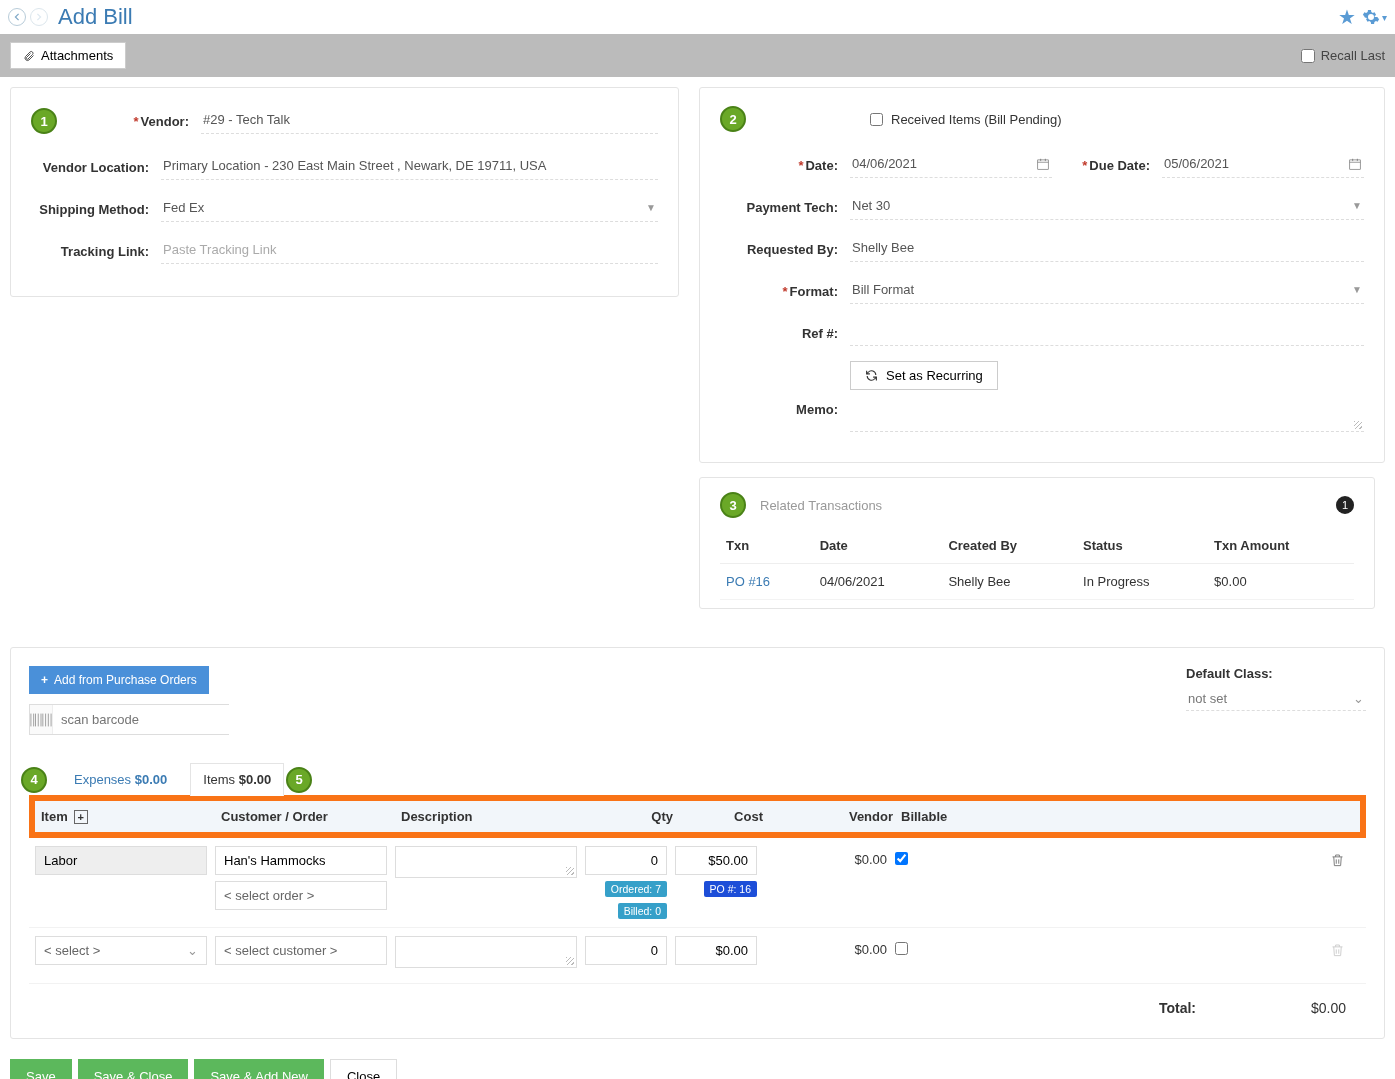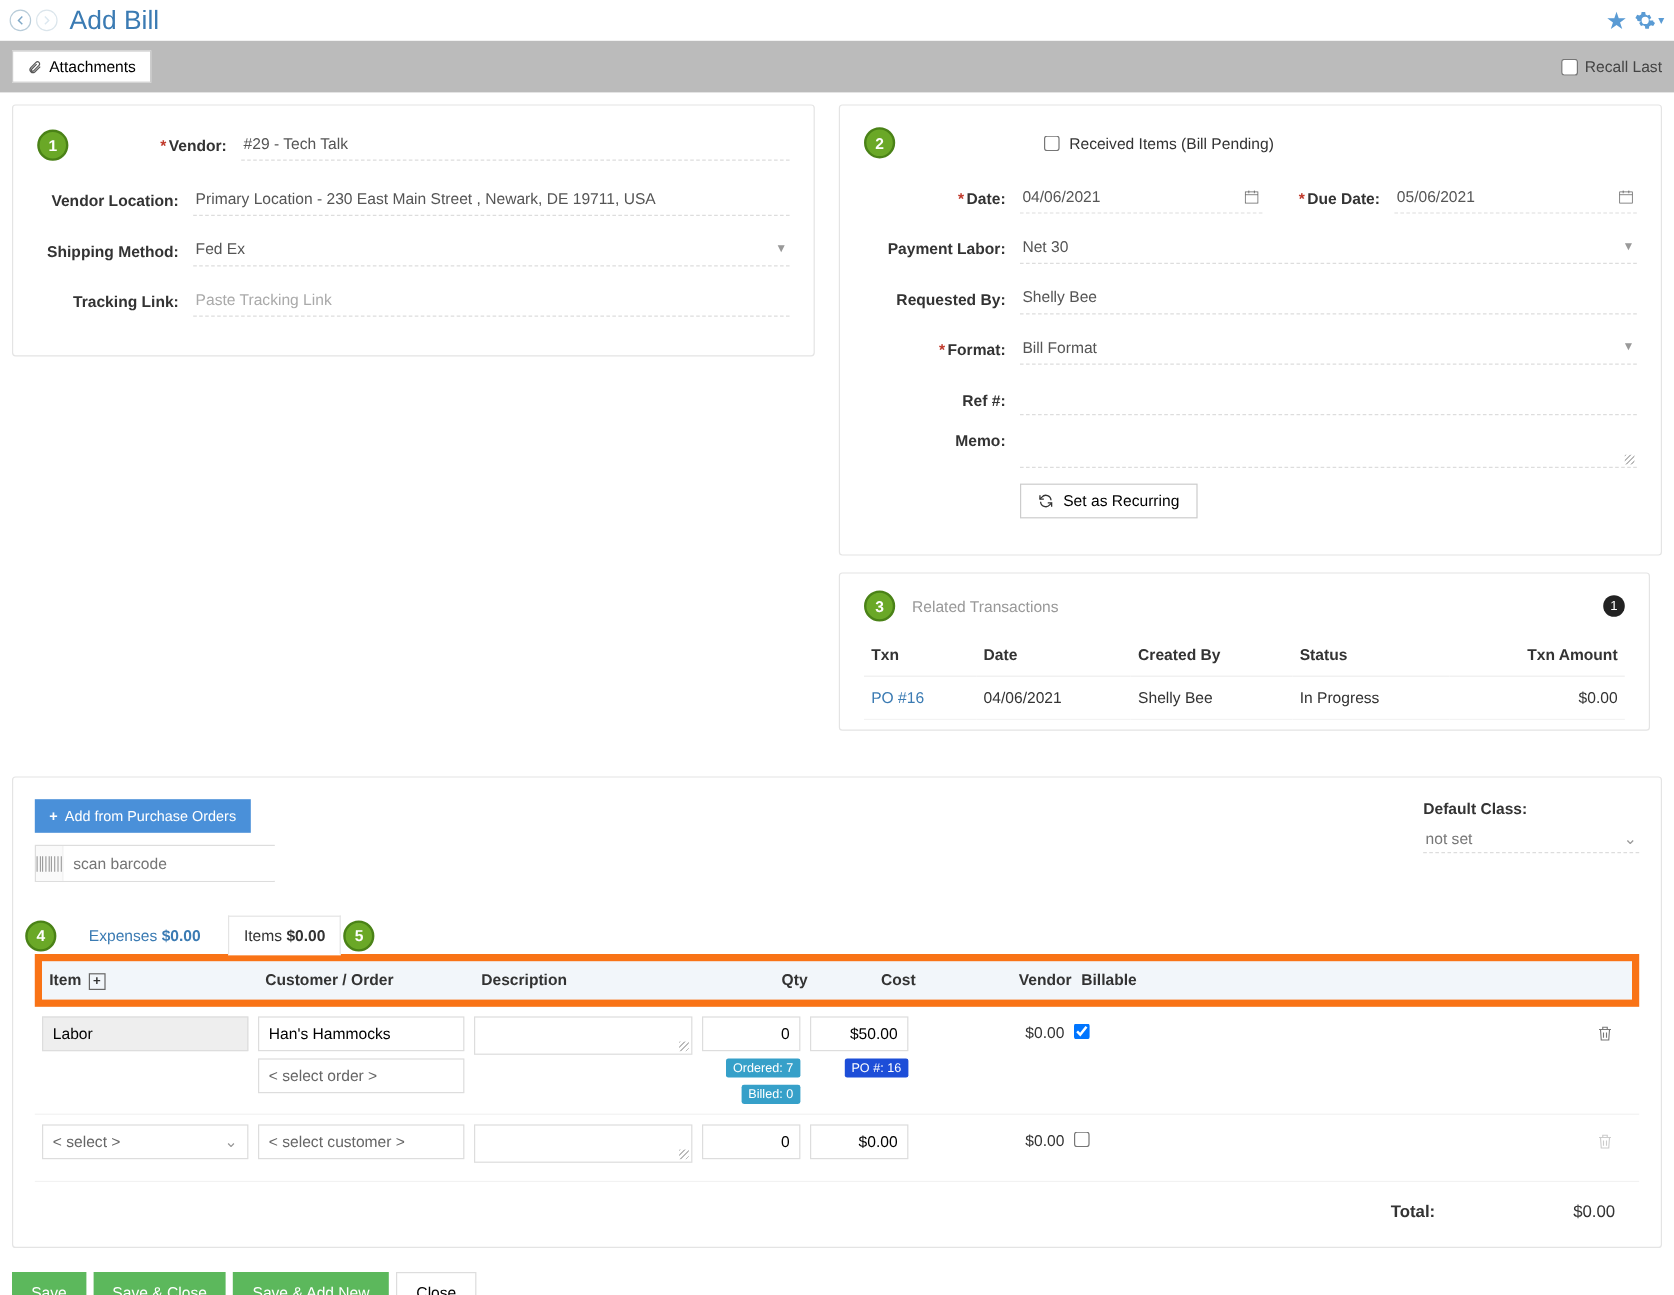--- a/index.html
+++ b/index.html
@@ -50,21 +50,21 @@
 
 .recurring-btn { background:#fff; border:1px solid #ccc; padding:6px 14px; cursor:pointer; display:flex; gap:8px; align-items:center; font-size:13px; }
 
 
 .related-card { border:1px solid #e4e4e4; border-radius:3px; padding: 14px 20px 8px 20px; margin: 0 10px 10px 0; }
 .related-header { display:flex; align-items:center; gap:14px; margin-bottom:10px; }
 .related-title { color:#999; font-size:13px; }
 .count-badge { margin-left:auto; background:#222; color:#fff; border-radius:9px; min-width:18px; height:18px; display:flex; align-items:center; justify-content:center; font-size:11px; padding:0 5px; }
 .rel-table { width:100%; border-collapse:collapse; }
 .rel-table th { text-align:left; font-size:13px; font-weight:600; padding:10px 6px; border-bottom:1px solid #eee; }
-.rel-table th.ra, .rel-table td.ra { text-align:right; }
+.rel-table th.ra, .rel-table td.ra { }
 .rel-table td { padding:10px 6px; font-size:13px; border-bottom:1px solid #f3f3f3; }
 .rel-table td a { color:#3b7bb3; text-decoration:none; }
 
 
 .lines-card { border:1px solid #e4e4e4; border-radius:3px; margin:18px 10px 10px 10px; padding:18px; }
 .lines-top { display:flex; align-items:flex-start; gap:18px; }
 .add-po-btn { background:#4a90d9; color:#fff; border:none; padding:7px 12px; font-size:12px; cursor:pointer; display:flex; align-items:center; gap:6px; }
 .barcode-wrap { display:flex; border:1px solid #ddd; margin-top:10px; width:200px; }
 .barcode-icon { width:34px; display:flex; align-items:center; justify-content:center; background:#fafafa; border-right:1px solid #eee; }
 .barcode-wrap input { border:none; outline:none; padding:7px 8px; font-size:13px; flex:1; }
@@ -223,21 +223,21 @@
           <span>
               <svg class="cal-icon" viewBox="0 0 24 24">
                 <rect x="3" y="5" width="18" height="16" stroke="#555" fill="none"></rect>
                 <path d="M3 9h18M8 3v4M16 3v4" stroke="#555"></path>
               </svg>
             </span>
         </div>
       </div>
 
       <div class="form-row">
-        <div class="label">Payment Labor:</div>
+        <div class="label">Payment Tech:</div>
         <div class="select">
           <span>Net 30</span>
             <span class="caret">▼</span>
         </div>
       </div>
       <div class="form-row">
         <div class="label">Requested By:</div>
         <div class="value">
             <span>Shelly Bee</span>
           </div>
@@ -247,36 +247,36 @@
         <div class="select">
           <span>Bill Format</span>
             <span class="caret">▼</span>
         </div>
       </div>
       <div class="form-row">
         <div class="label">Ref #:</div>
         <div class="value">
             <input type="text" style="">
           </div>
-      </div>
-      <div class="form-row" style="align-items:flex-start;">
-        <div class="label">Memo:</div>
-        <div class="memo-box"></div>
       </div>
       <div class="form-row">
         <div class="label"></div>
         <button class="recurring-btn">
           <span>
             <svg width="13" height="13" viewBox="0 0 24 24">
                 <path d="M20 11A8 8 0 006 6l-3 3M4 13a8 8 0 0014 5l3-3" stroke="#333" stroke-width="2" fill="none"></path>
                 <path d="M3 3v6h6M21 21v-6h-6" stroke="#333" stroke-width="2" fill="none"></path>
               </svg>
           </span>
           <span>Set as Recurring</span>
         </button>
+      </div>
+      <div class="form-row" style="align-items:flex-start;">
+        <div class="label">Memo:</div>
+        <div class="memo-box"></div>
       </div>
     </div>
 
     <div class="related-card">
       <div class="related-header">
         <div class="num-badge">3</div>
         <div class="related-title">Related Transactions</div>
         <div class="count-badge">1</div>
       </div>
       <table class="rel-table">

